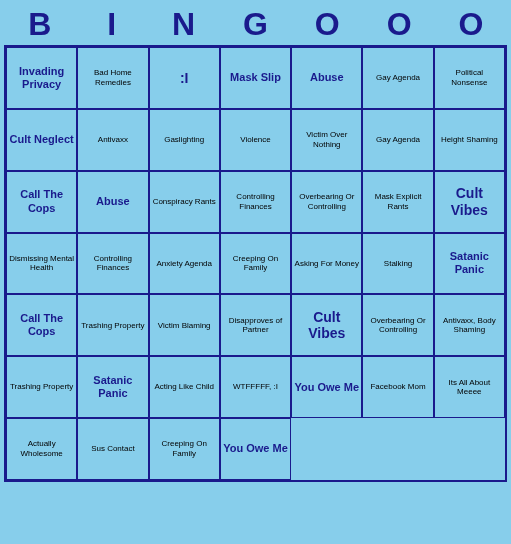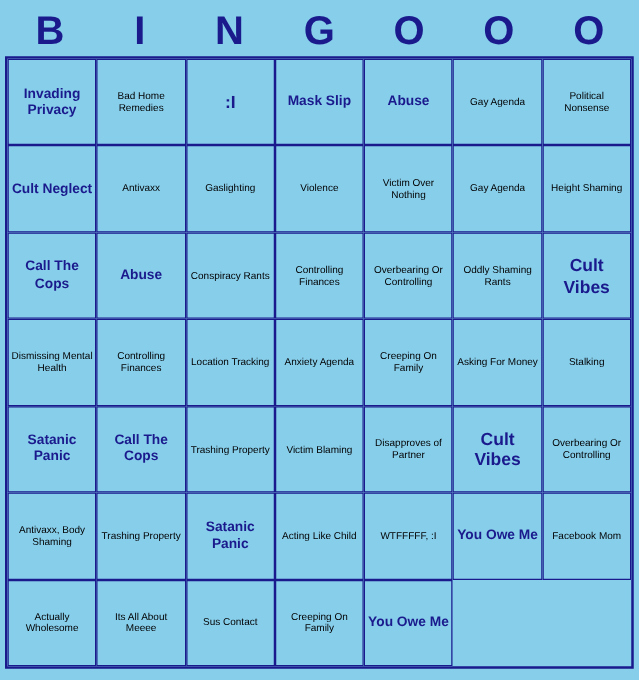--- a/index.html
+++ b/index.html
@@ -26,21 +26,21 @@
       font-weight: bold;
       color: #1a1a8c;
       width: 70px;
       text-align: center;
     }
     .bingo-grid {
       display: grid;
       grid-template-columns: repeat(7, 1fr);
       grid-template-rows: repeat(7, 1fr);
       width: 503px;
-      height: 490px;
+      height: 437px;
       border: 2px solid #1a1a8c;
       gap: 0;
     }
     .cell {
       border: 1px solid #1a1a8c;
       display: flex;
       align-items: center;
       justify-content: center;
       text-align: center;
       padding: 2px;
@@ -91,41 +91,40 @@
     <div class="cell small-text">Gaslighting</div>
     <div class="cell small-text">Violence</div>
     <div class="cell small-text">Victim Over Nothing</div>
     <div class="cell small-text">Gay Agenda</div>
     <div class="cell small-text">Height Shaming</div>
     <div class="cell medium-text">Call The Cops</div>
     <div class="cell medium-text">Abuse</div>
     <div class="cell small-text">Conspiracy Rants</div>
     <div class="cell small-text">Controlling Finances</div>
     <div class="cell small-text">Overbearing Or Controlling</div>
-    <div class="cell small-text">Oddly Shaming Rants</div>
+    <div class="cell small-text">Mask Explicit Rants</div>
     <div class="cell large-text">Cult Vibes</div>
     <div class="cell small-text">Dismissing Mental Health</div>
     <div class="cell small-text">Controlling Finances</div>
-    <div class="cell small-text">Location Tracking</div>
     <div class="cell small-text">Anxiety Agenda</div>
     <div class="cell small-text">Creeping On Family</div>
     <div class="cell small-text">Asking For Money</div>
     <div class="cell small-text">Stalking</div>
     <div class="cell medium-text">Satanic Panic</div>
     <div class="cell medium-text">Call The Cops</div>
     <div class="cell small-text">Trashing Property</div>
     <div class="cell small-text">Victim Blaming</div>
     <div class="cell small-text">Disapproves of Partner</div>
     <div class="cell large-text">Cult Vibes</div>
     <div class="cell small-text">Overbearing Or Controlling</div>
     <div class="cell small-text">Antivaxx, Body Shaming</div>
     <div class="cell small-text">Trashing Property</div>
     <div class="cell medium-text">Satanic Panic</div>
     <div class="cell small-text">Acting Like Child</div>
     <div class="cell small-text">WTFFFFF, :I</div>
     <div class="cell medium-text">You Owe Me</div>
     <div class="cell small-text">Facebook Mom</div>
+    <div class="cell small-text">Its All About Meeee</div>
     <div class="cell small-text">Actually Wholesome</div>
-    <div class="cell small-text">Its All About Meeee</div>
     <div class="cell small-text">Sus Contact</div>
     <div class="cell small-text">Creeping On Family</div>
     <div class="cell medium-text">You Owe Me</div>
   </div>
 
 </body></html>

